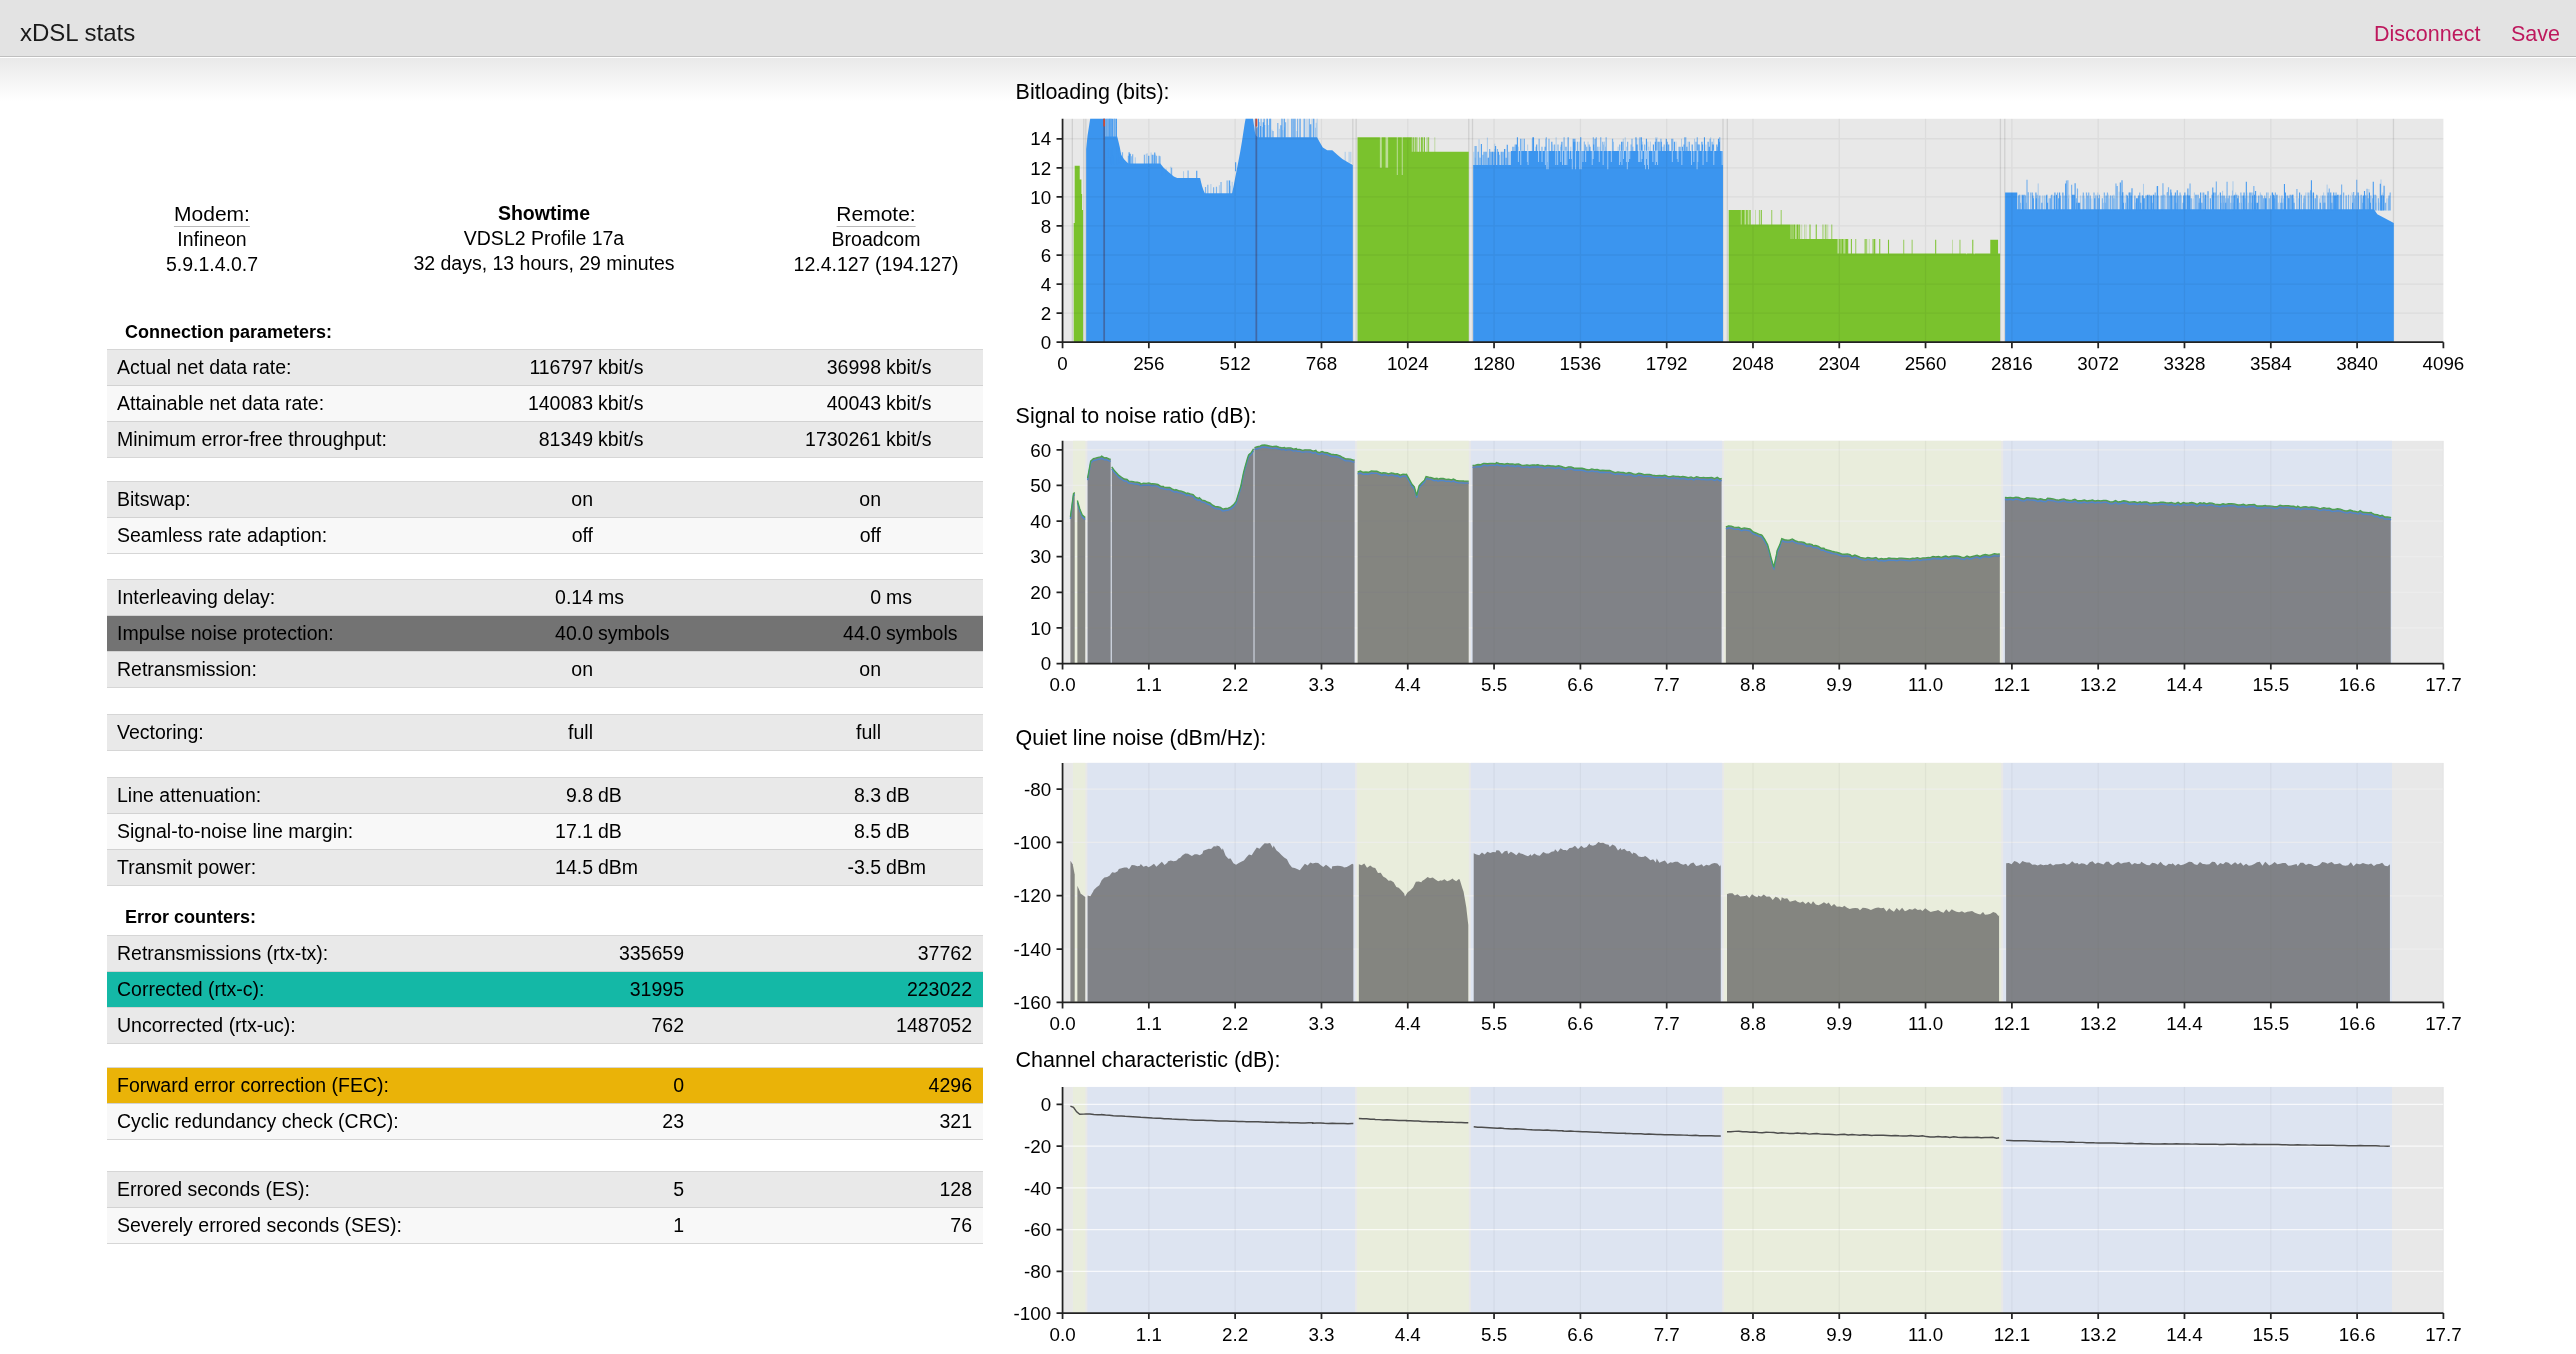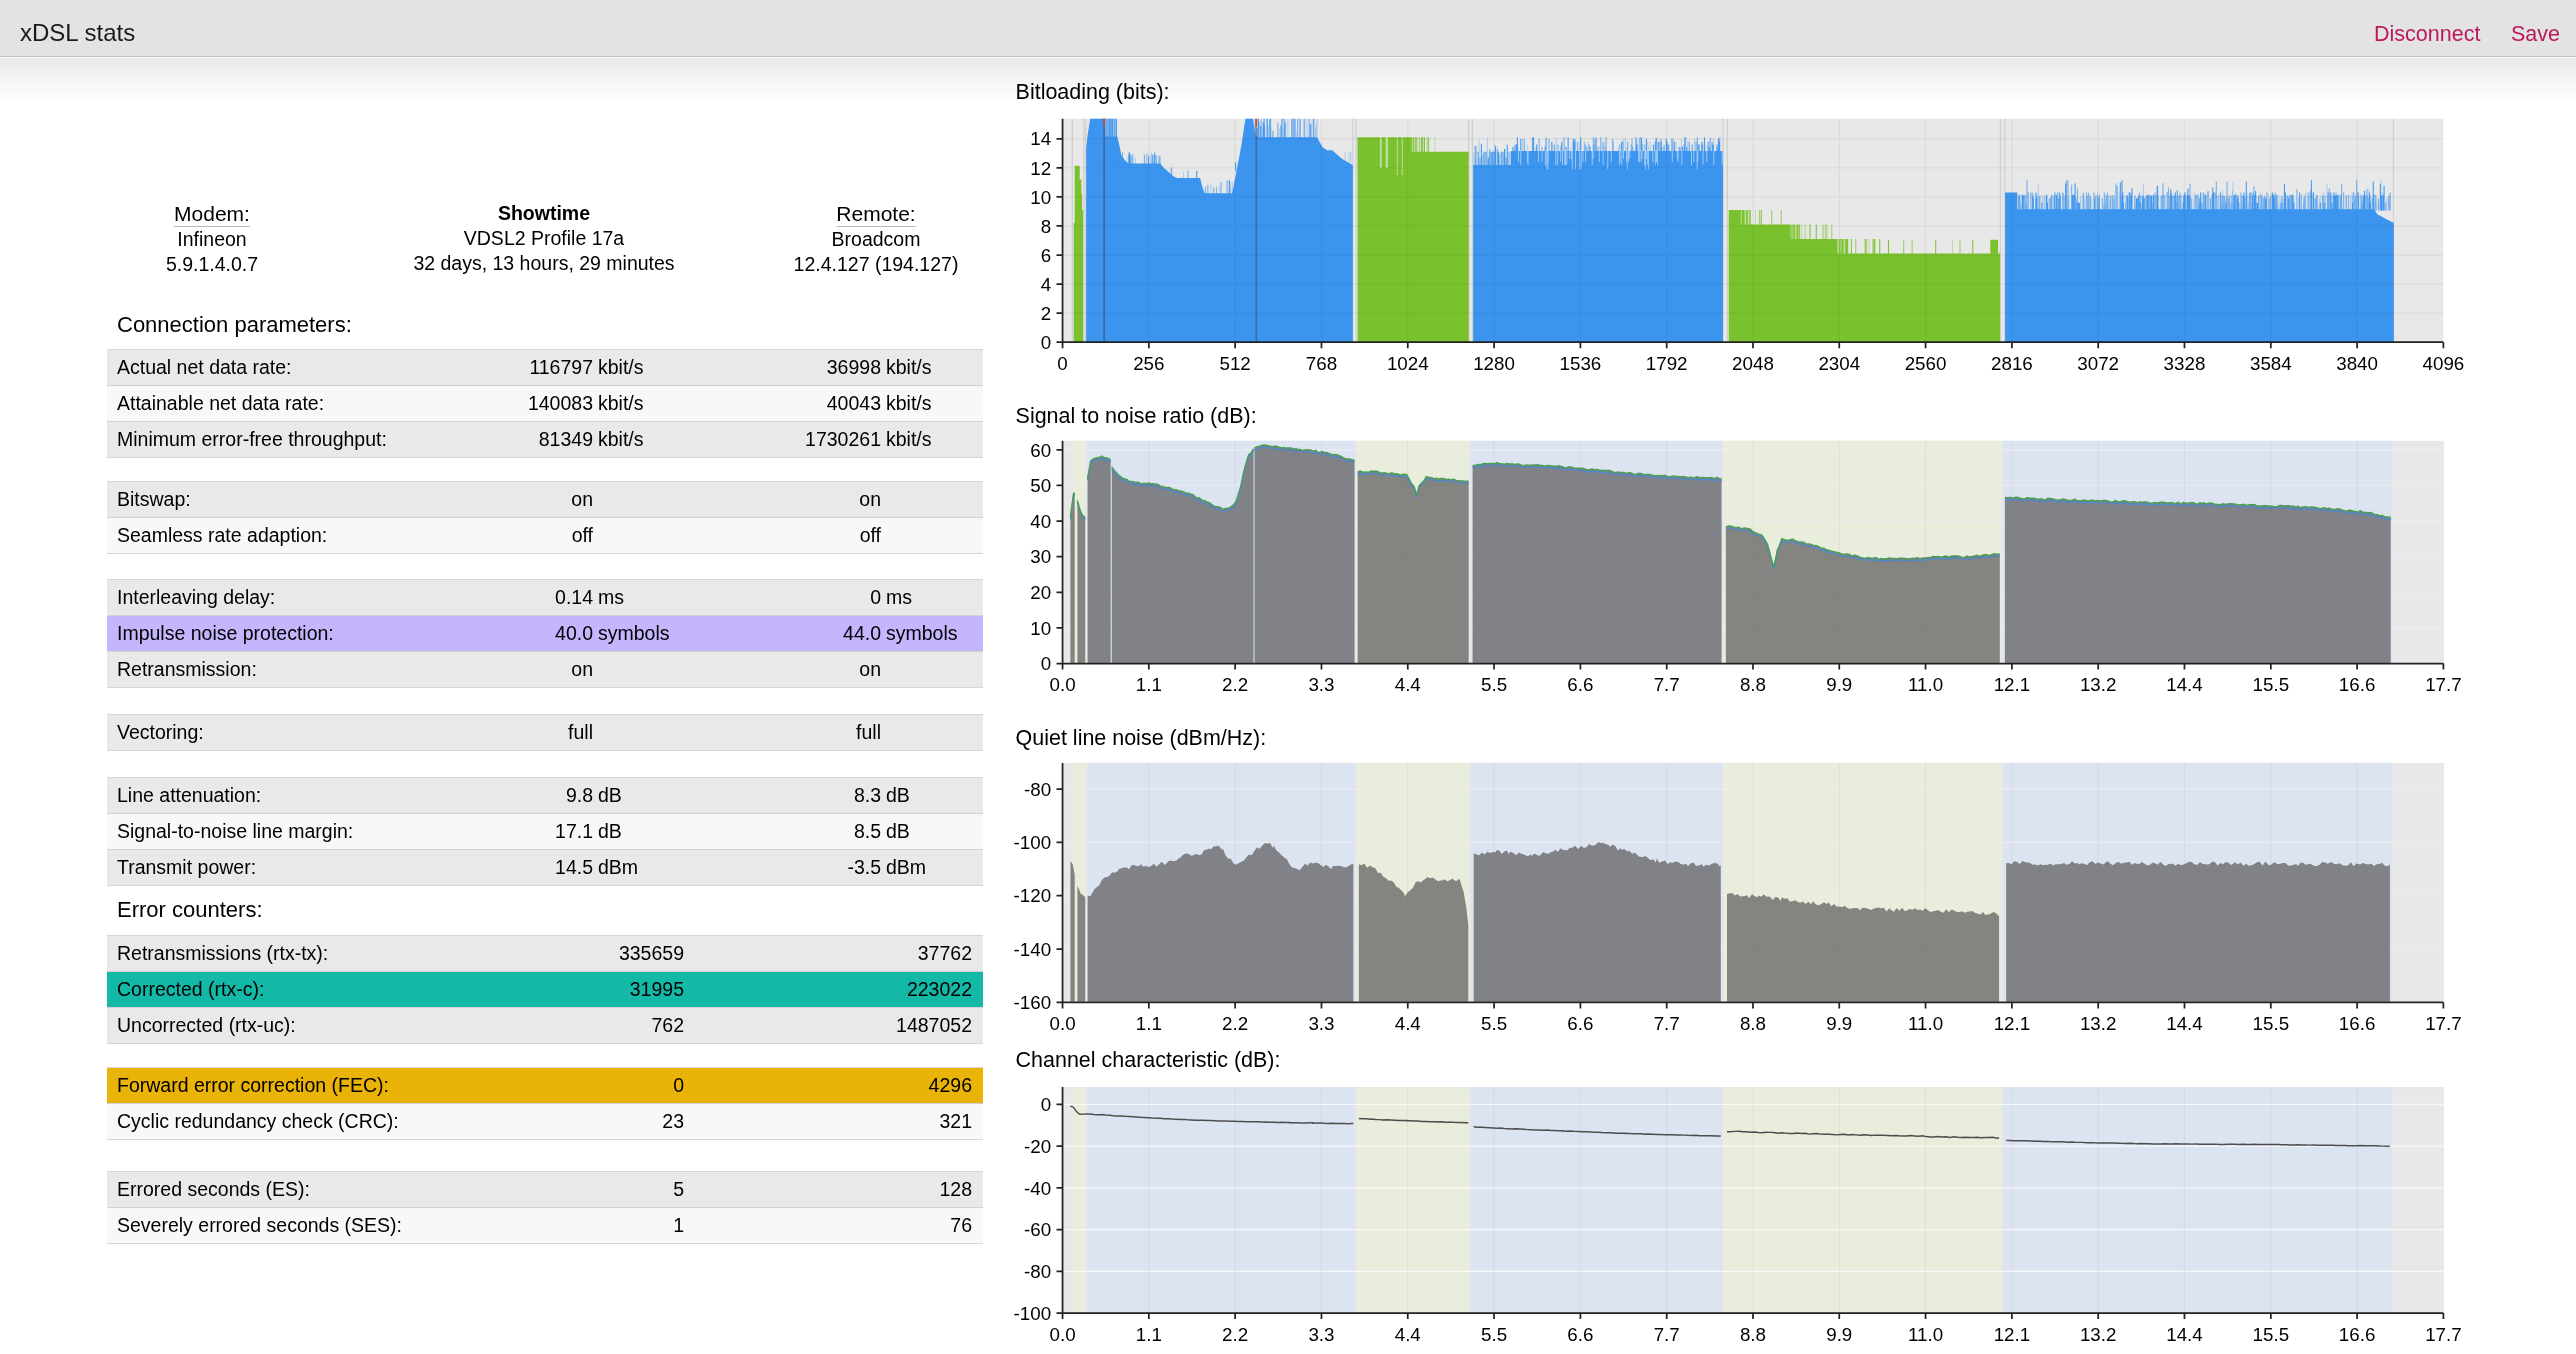--- a/index.html
+++ b/index.html
@@ -3,21 +3,21 @@
 <style>
 html,body{margin:0;padding:0;background:#fff;width:2576px;height:1354px;overflow:hidden}
 body{font-family:"Liberation Sans",sans-serif;color:#000;position:relative}
 #hdr{position:absolute;left:0;top:0;width:100%;height:56px;background:#e3e3e3;border-bottom:1.3px solid #bfbfbf}
 #hdrshadow{position:absolute;left:0;top:58px;width:100%;height:43px;background:linear-gradient(#e9e9e9,#ffffff)}
 #hdr .t{position:absolute;left:20px;top:0;line-height:65px;font-size:24px;color:#1a1a1a}
 #hdr a{position:absolute;top:0;line-height:69px;font-size:21.5px;color:#be185d;text-decoration:none}
 .sum{position:absolute;top:201px;transform:translateX(-50%);text-align:center;font-size:19.5px;line-height:25px;white-space:nowrap}
 .sl{font-size:21px}
 .sl span{display:inline-block;border-bottom:1.3px solid #b9b9b9}
-h2{position:absolute;left:109px;margin:8px;font-size:22px;line-height:21.5px;font-weight:normal;white-space:nowrap}
+h2{position:absolute;left:109px;margin:16px;font-size:18px;line-height:21.5px;font-weight:bold;white-space:nowrap}
 .grp{position:absolute;left:107px;width:876px;border-top:0.7px solid #d6d6d6;border-bottom:0.7px solid #d6d6d6}
 .row{height:35px;line-height:35px;font-size:19.5px;position:relative;white-space:nowrap}
 .row + .row{border-top:1.3px solid #d2d2d2}
 .lb{position:absolute;left:10px}
 .num{position:absolute;left:0;text-align:right;display:inline-block}
 .un{position:absolute}
 </style></head>
 <body>
 <div id="hdrshadow"></div>
 <div id="hdr">
@@ -275,21 +275,21 @@
     </div>
   </div>
 <div class="grp" style="top:579px">
     <div class="row" style="background:#e9e9e9">
       <span class="lb">Interleaving delay:</span>
       <span class="num" style="width:486px">0.14</span>
       <span class="un" style="left:491px">ms</span>
       <span class="num" style="width:774px">0</span>
       <span class="un" style="left:779px">ms</span>
     </div>
-    <div class="row" style="background:#c4b5fd">
+    <div class="row" style="background:#737373">
       <span class="lb">Impulse noise protection:</span>
       <span class="num" style="width:486px">40.0</span>
       <span class="un" style="left:491px">symbols</span>
       <span class="num" style="width:774px">44.0</span>
       <span class="un" style="left:779px">symbols</span>
     </div>
     <div class="row" style="background:#e9e9e9">
       <span class="lb">Retransmission:</span>
       <span class="num" style="width:486px">on</span>
       <span class="num" style="width:774px">on</span>

